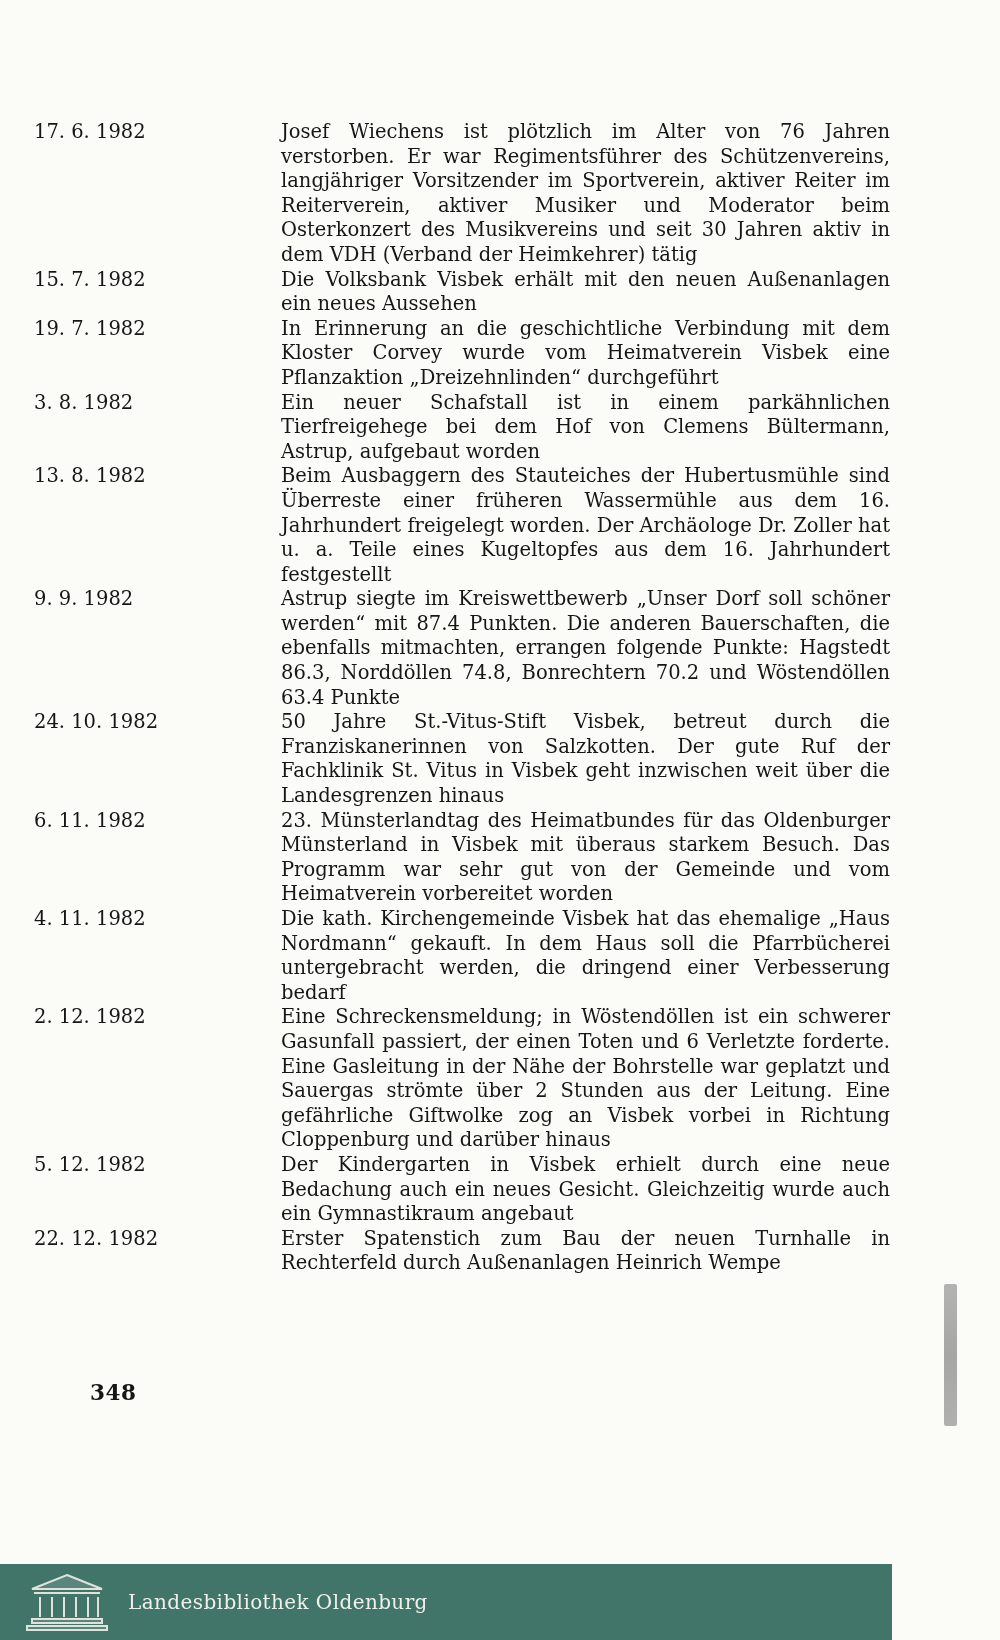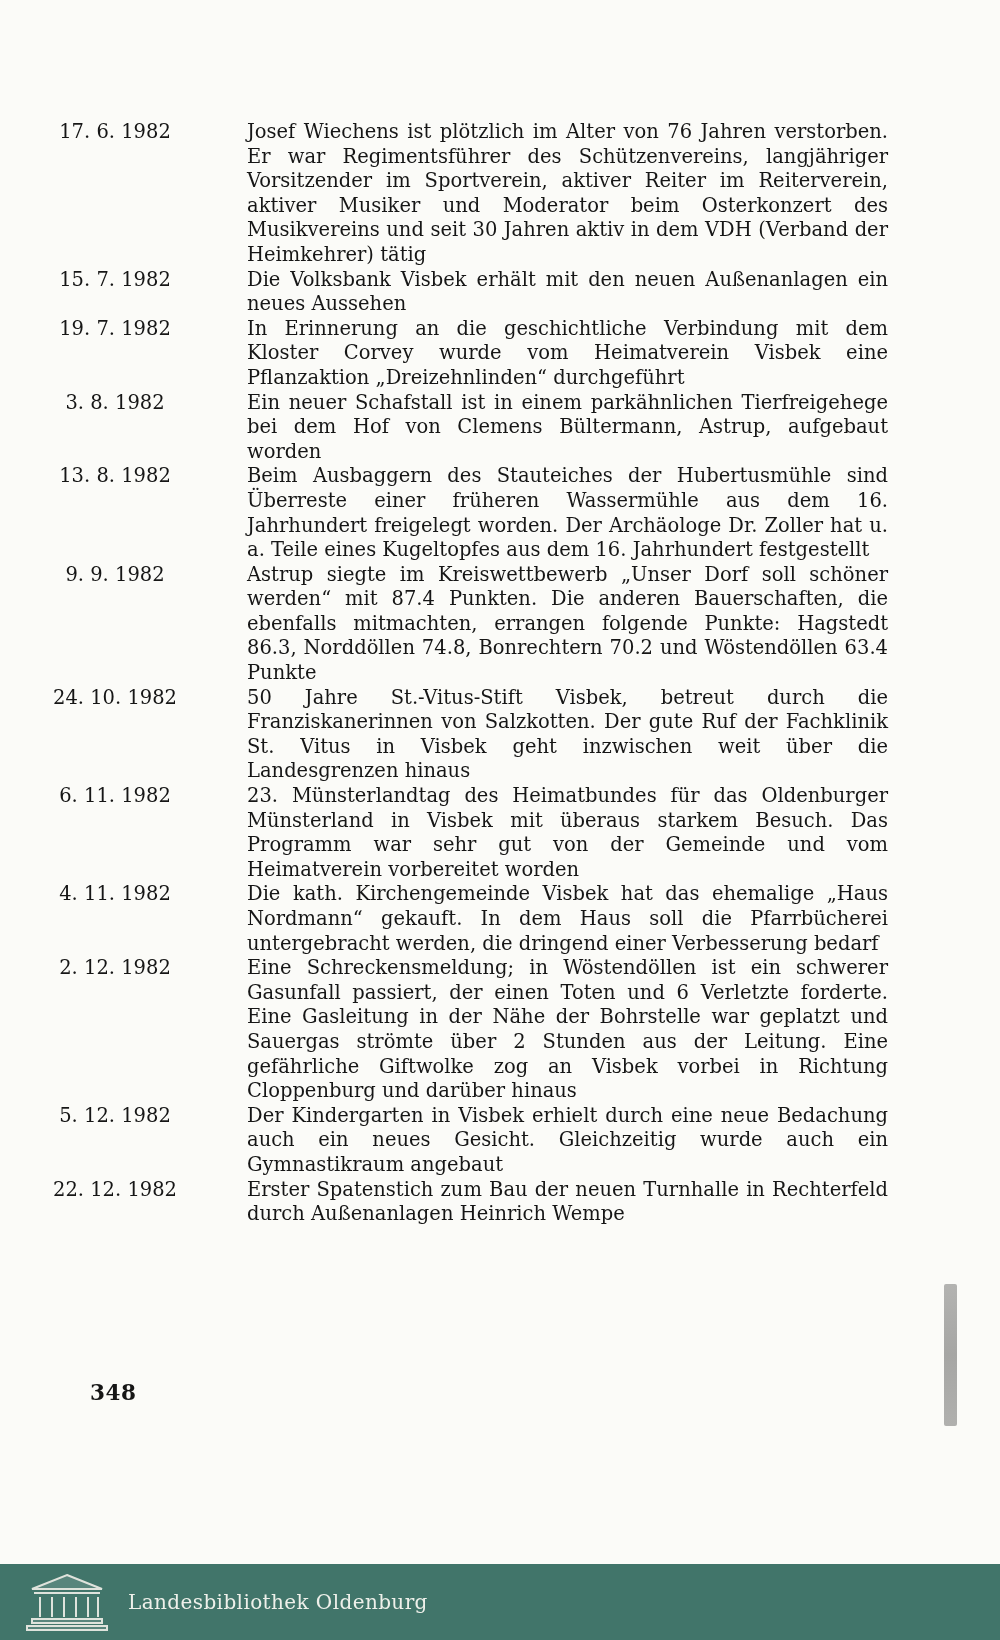--- a/index.html
+++ b/index.html
@@ -23,22 +23,23 @@
     font-size: 19.5px;
     line-height: 24.6px;
   }
   .entry {
     display: flex;
     align-items: flex-start;
   }
   .entry .date {
     flex: 0 0 230px;
     width: 230px;
-    text-align: center;
+    text-align: left;
     white-space: nowrap;
+    margin-left: 34px;
   }
   .entry .text {
     margin-left: 17px;
     width: 641px;
     text-align: justify;
   }
   .page-number {
     position: absolute;
     left: 90px;
     top: 1380px;
@@ -52,21 +53,21 @@
     top: 1284px;
     width: 13px;
     height: 142px;
     background: linear-gradient(180deg, #b3b3b1 0%, #a6a6a4 50%, #b0b0ae 100%);
     border-radius: 2px;
   }
   .footer {
     position: absolute;
     left: 0;
     bottom: 0;
-    width: 1000px;
+    width: 892px;
     height: 76px;
     background: #41756a;
     display: flex;
     align-items: center;
   }
   .footer .logo {
     margin-left: 22px;
     width: 90px;
     height: 64px;
     display: flex;

